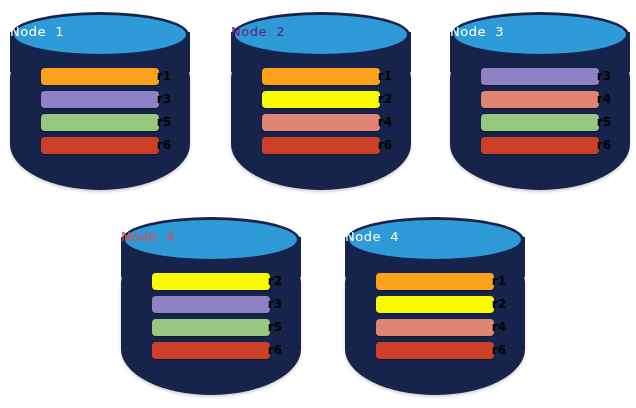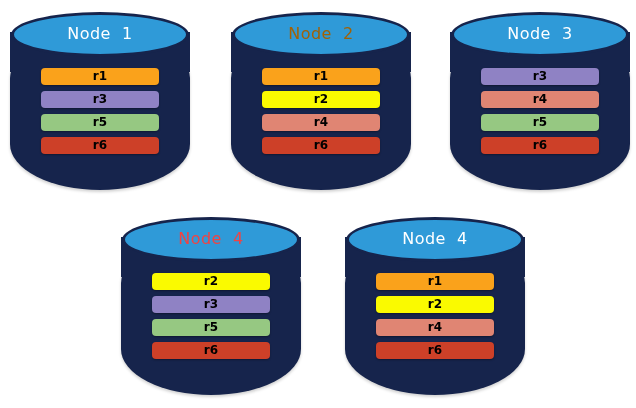--- a/index.html
+++ b/index.html
@@ -56,23 +56,22 @@
     border-radius: 50%;
     box-sizing: border-box;
     z-index: 3;
   }
 
   .node-label {
     position: absolute;
     left: 0;
     top: 14px;
     width: 180px;
-    text-align: center;
     color: #ffffff;
-    font-size: 16px;
+    font-size: 13px;
     letter-spacing: 0.5px;
     z-index: 4;
     white-space: pre;
   }
 
   
   .replicas {
     position: absolute;
     left: 31px;
     top: 58px;
@@ -81,26 +80,26 @@
   }
   .replica {
     position: relative;
     height: 17px;
     margin-bottom: 6px;
     border-radius: 4px;
     box-shadow: 0 1px 2px rgba(0,0,0,0.35);
   }
   .replica-label {
     position: absolute;
-    left: 0;
+    left: 12px;
     top: 0;
     width: 100%;
     height: 31px;
     line-height: 17px;
-    text-align: center;
+    text-align: right;
     color: #000000;
     font-size: 12px;
     font-weight: bold;
   }
 </style>
 </head>
 <body>
 
 <div id="canvas" style="background: rgb(255, 255, 255);">
     <div class="node" style="left: 10px; top: 10px;">
@@ -118,21 +117,21 @@
           <span class="replica-label" style="color: rgb(0, 0, 0);">r5</span>
         </div>
         <div class="replica" style="background: rgb(205, 64, 40);">
           <span class="replica-label" style="color: rgb(0, 0, 0);">r6</span>
         </div>
       </div>
     </div>
     <div class="node" style="left: 231px; top: 10px;">
       <div class="node-body" style="background: rgb(22, 36, 76);"></div>
       <div class="node-top" style="background: rgb(47, 154, 216); border-color: rgb(22, 36, 76);"></div>
-      <div class="node-label" style="color: #a16207;">Node  2</div>
+      <div class="node-label" style="color: #701a75;">Node  2</div>
       <div class="replicas">
         <div class="replica" style="background: rgb(250, 162, 27);">
           <span class="replica-label" style="color: rgb(0, 0, 0);">r1</span>
         </div>
         <div class="replica" style="background: rgb(250, 250, 0);">
           <span class="replica-label" style="color: rgb(0, 0, 0);">r2</span>
         </div>
         <div class="replica" style="background: rgb(224, 133, 115);">
           <span class="replica-label" style="color: rgb(0, 0, 0);">r4</span>
         </div>

